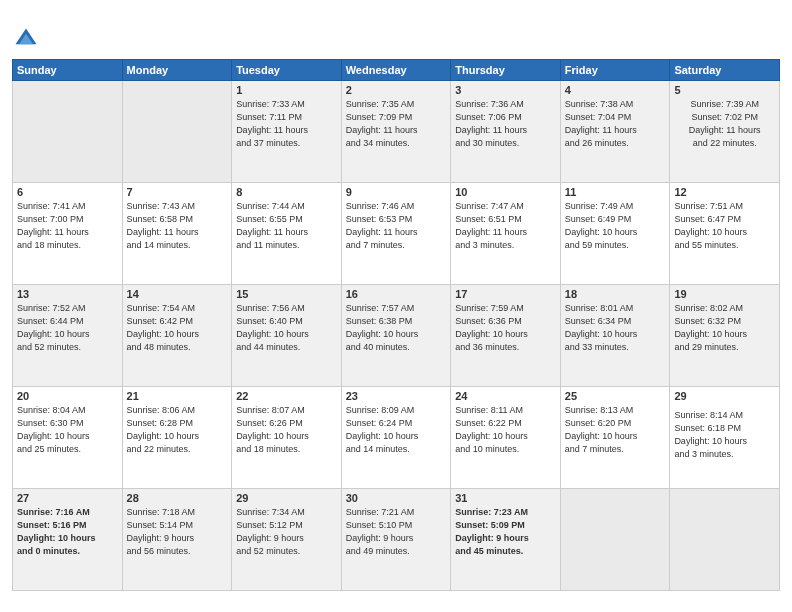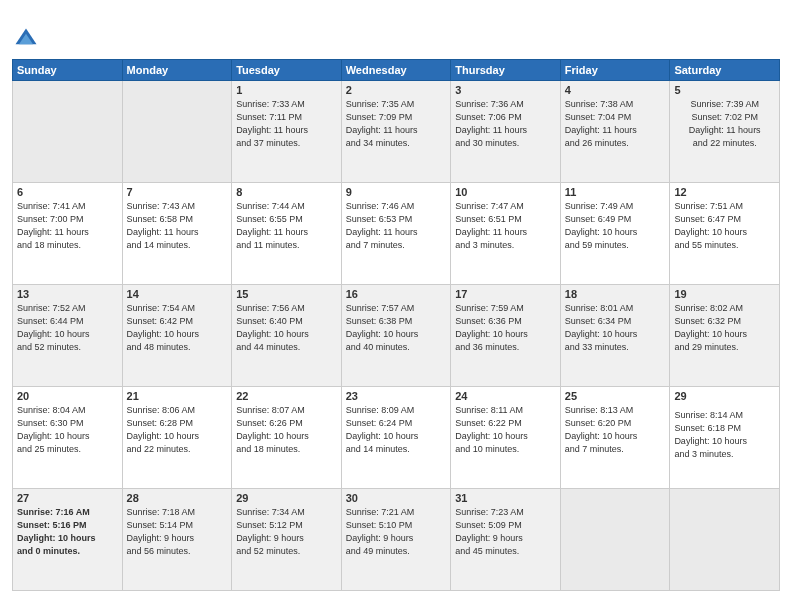--- a/index.html
+++ b/index.html
@@ -356,21 +356,21 @@
           </td>
           <td>
             <span class="day-num">30</span>
             <div class="day-info" style="white-space: pre-line;">Sunrise: 7:21 AM
 Sunset: 5:10 PM
 Daylight: 9 hours
 and 49 minutes.</div>
           </td>
           <td>
             <span class="day-num">31</span>
-            <div class="day-info" style="white-space: pre-line;">Sunrise: 7:23 AM
+            <div class="day-info" style="white-space: pre-line; font-weight: bold;">Sunrise: 7:23 AM
 Sunset: 5:09 PM
 Daylight: 9 hours
 and 45 minutes.</div>
           </td>
           <td class="empty"></td>
           <td class="empty"></td>
         </tr>
       </tbody>
   </table>
 </div>

